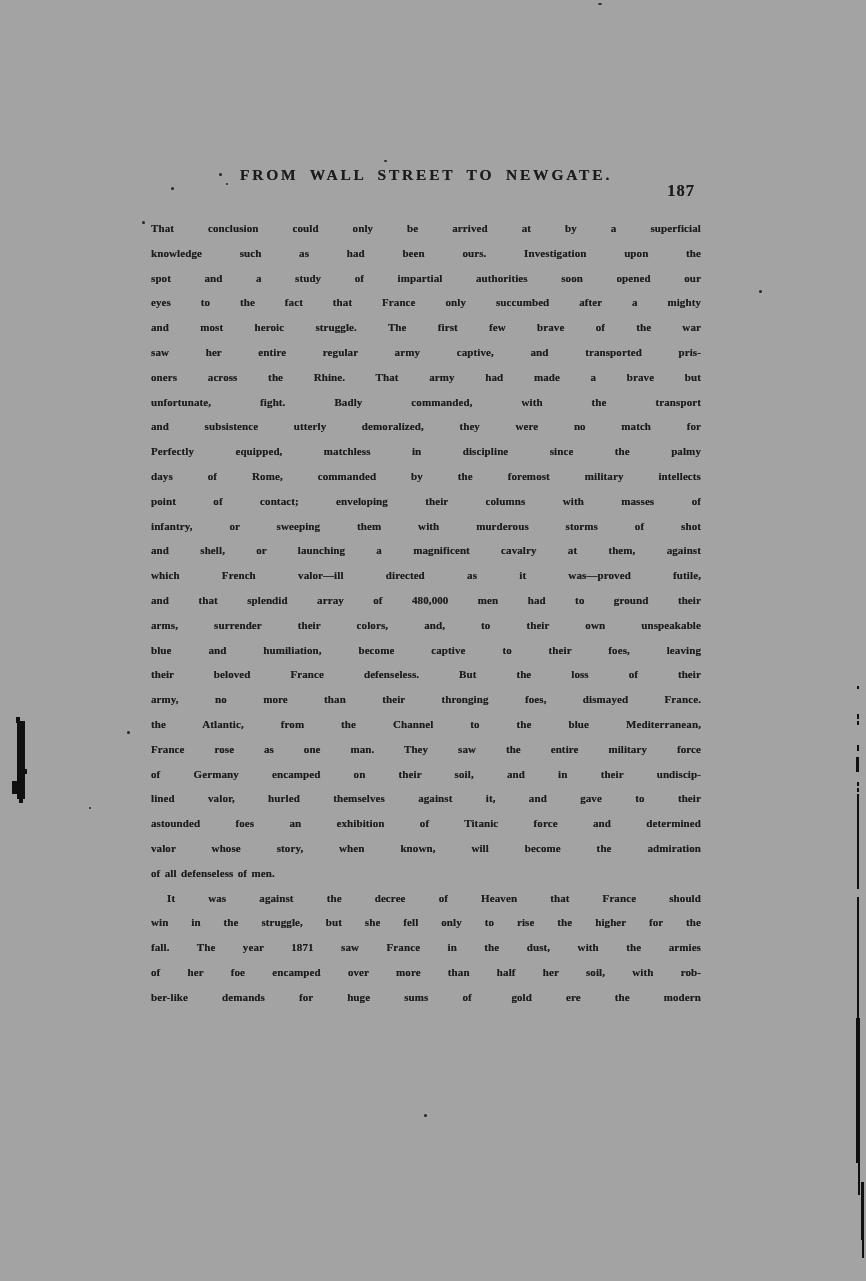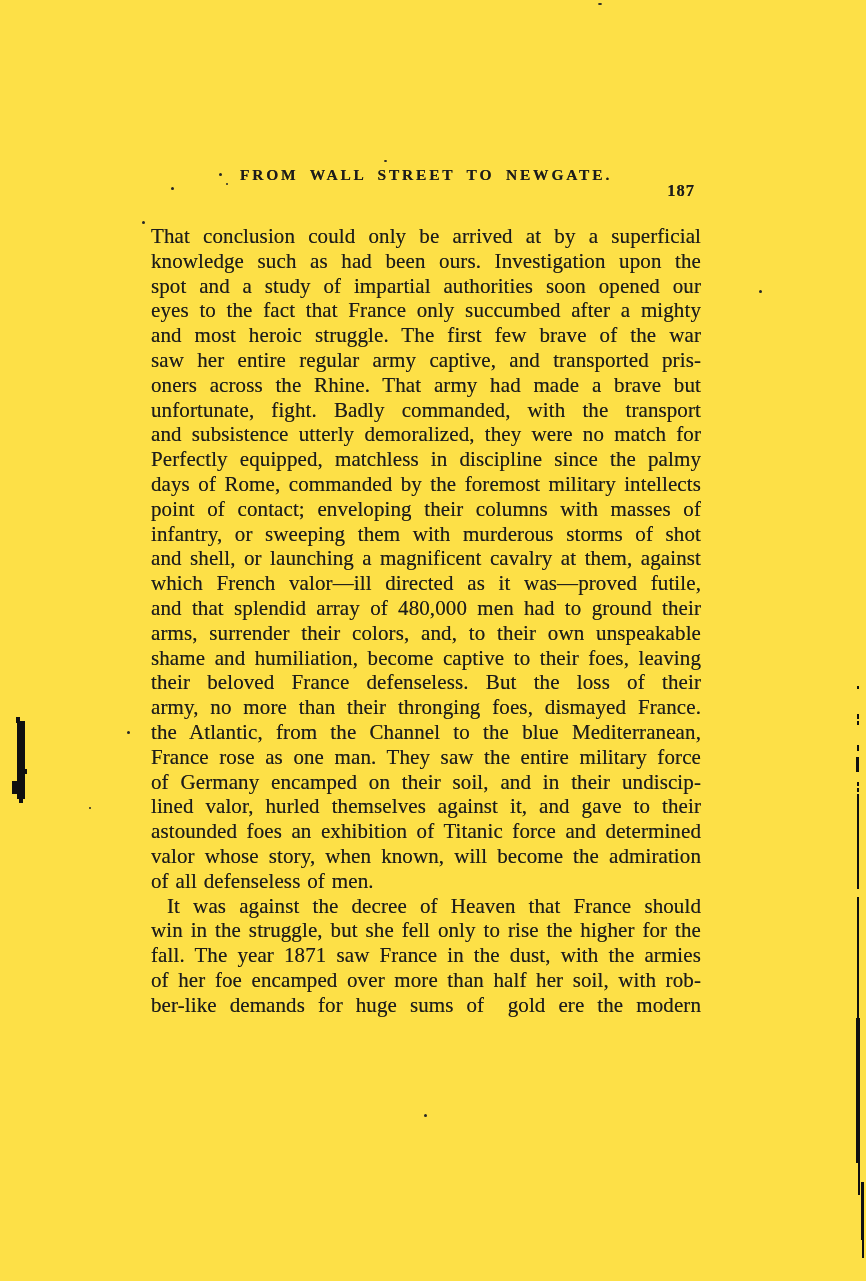--- a/index.html
+++ b/index.html
@@ -1,20 +1,20 @@
 <!DOCTYPE html>
 <html><head>
 <meta charset="utf-8">
 <style>
   html, body { margin: 0; padding: 0; background: #ffffff; }
   .page {
     position: relative;
     width: 866px;
     height: 1281px;
-    background: #fde047;
+    background: #a3a3a3;
     overflow: hidden;
     font-family: "Liberation Serif", "DejaVu Serif", serif;
     color: #1c1c1c;
   }
   .header {
     position: absolute;
     top: 166px;
     left: 151px;
     width: 550px;
     height: 24px;
@@ -34,28 +34,29 @@
     right: 6px;
     top: -1px;
     font-size: 16.5px;
     font-weight: bold;
     letter-spacing: 1px;
     text-shadow: 0 0 0.6px rgba(0,0,0,0.55);
     margin-top: 16px;
   }
   .body-text {
     position: absolute;
-    top: 224px;
+    top: 216px;
     left: 151px;
     width: 550px;
-    font-size: 21px;
+    font-size: 11px;
     line-height: 24.8px;
     letter-spacing: 0.1px;
     word-spacing: 1.5px;
     text-shadow: 0 0 0.6px rgba(0,0,0,0.5);
+    font-weight: bold;
   }
   .line { text-align: justify; text-align-last: justify; }
   .line.no-just { text-align-last: left; }
   .line.indent { text-indent: 16px; }
   .mark { position: absolute; background: #101010; }
   .speck { position: absolute; background: #262626; border-radius: 50%; }
 </style>
 </head>
 <body>
 
@@ -77,21 +78,21 @@
       <div class="line">unfortunate, fight.  Badly commanded, with the transport</div>
       <div class="line">and subsistence utterly demoralized, they were no match for</div>
       <div class="line">Perfectly equipped, matchless in discipline since the palmy</div>
       <div class="line">days of Rome, commanded by the foremost military intellects</div>
       <div class="line">point of contact; enveloping their columns with masses of</div>
       <div class="line">infantry, or sweeping them with murderous storms of shot</div>
       <div class="line">and shell, or launching a magnificent cavalry at them, against</div>
       <div class="line">which French valor—ill directed as it was—proved futile,</div>
       <div class="line">and that splendid array of 480,000 men had to ground their</div>
       <div class="line">arms, surrender their colors, and, to their own unspeakable</div>
-      <div class="line">shame and humiliation, become captive to their foes, leaving</div>
+      <div class="line">blue and humiliation, become captive to their foes, leaving</div>
       <div class="line">their beloved France defenseless.  But the loss of their</div>
       <div class="line">army, no more than their thronging foes, dismayed France.</div>
       <div class="line">the Atlantic, from the Channel to the blue Mediterranean,</div>
       <div class="line">France rose as one man.  They saw the entire military force</div>
       <div class="line">of Germany encamped on their soil, and in their undiscip-</div>
       <div class="line">lined valor, hurled themselves against it, and gave to their</div>
       <div class="line">astounded foes an exhibition of Titanic force and determined</div>
       <div class="line">valor whose story, when known, will become the admiration</div>
       <div class="line no-just">of all defenseless of men.</div>
       <div class="line indent">It was against the decree of Heaven that France should</div>

